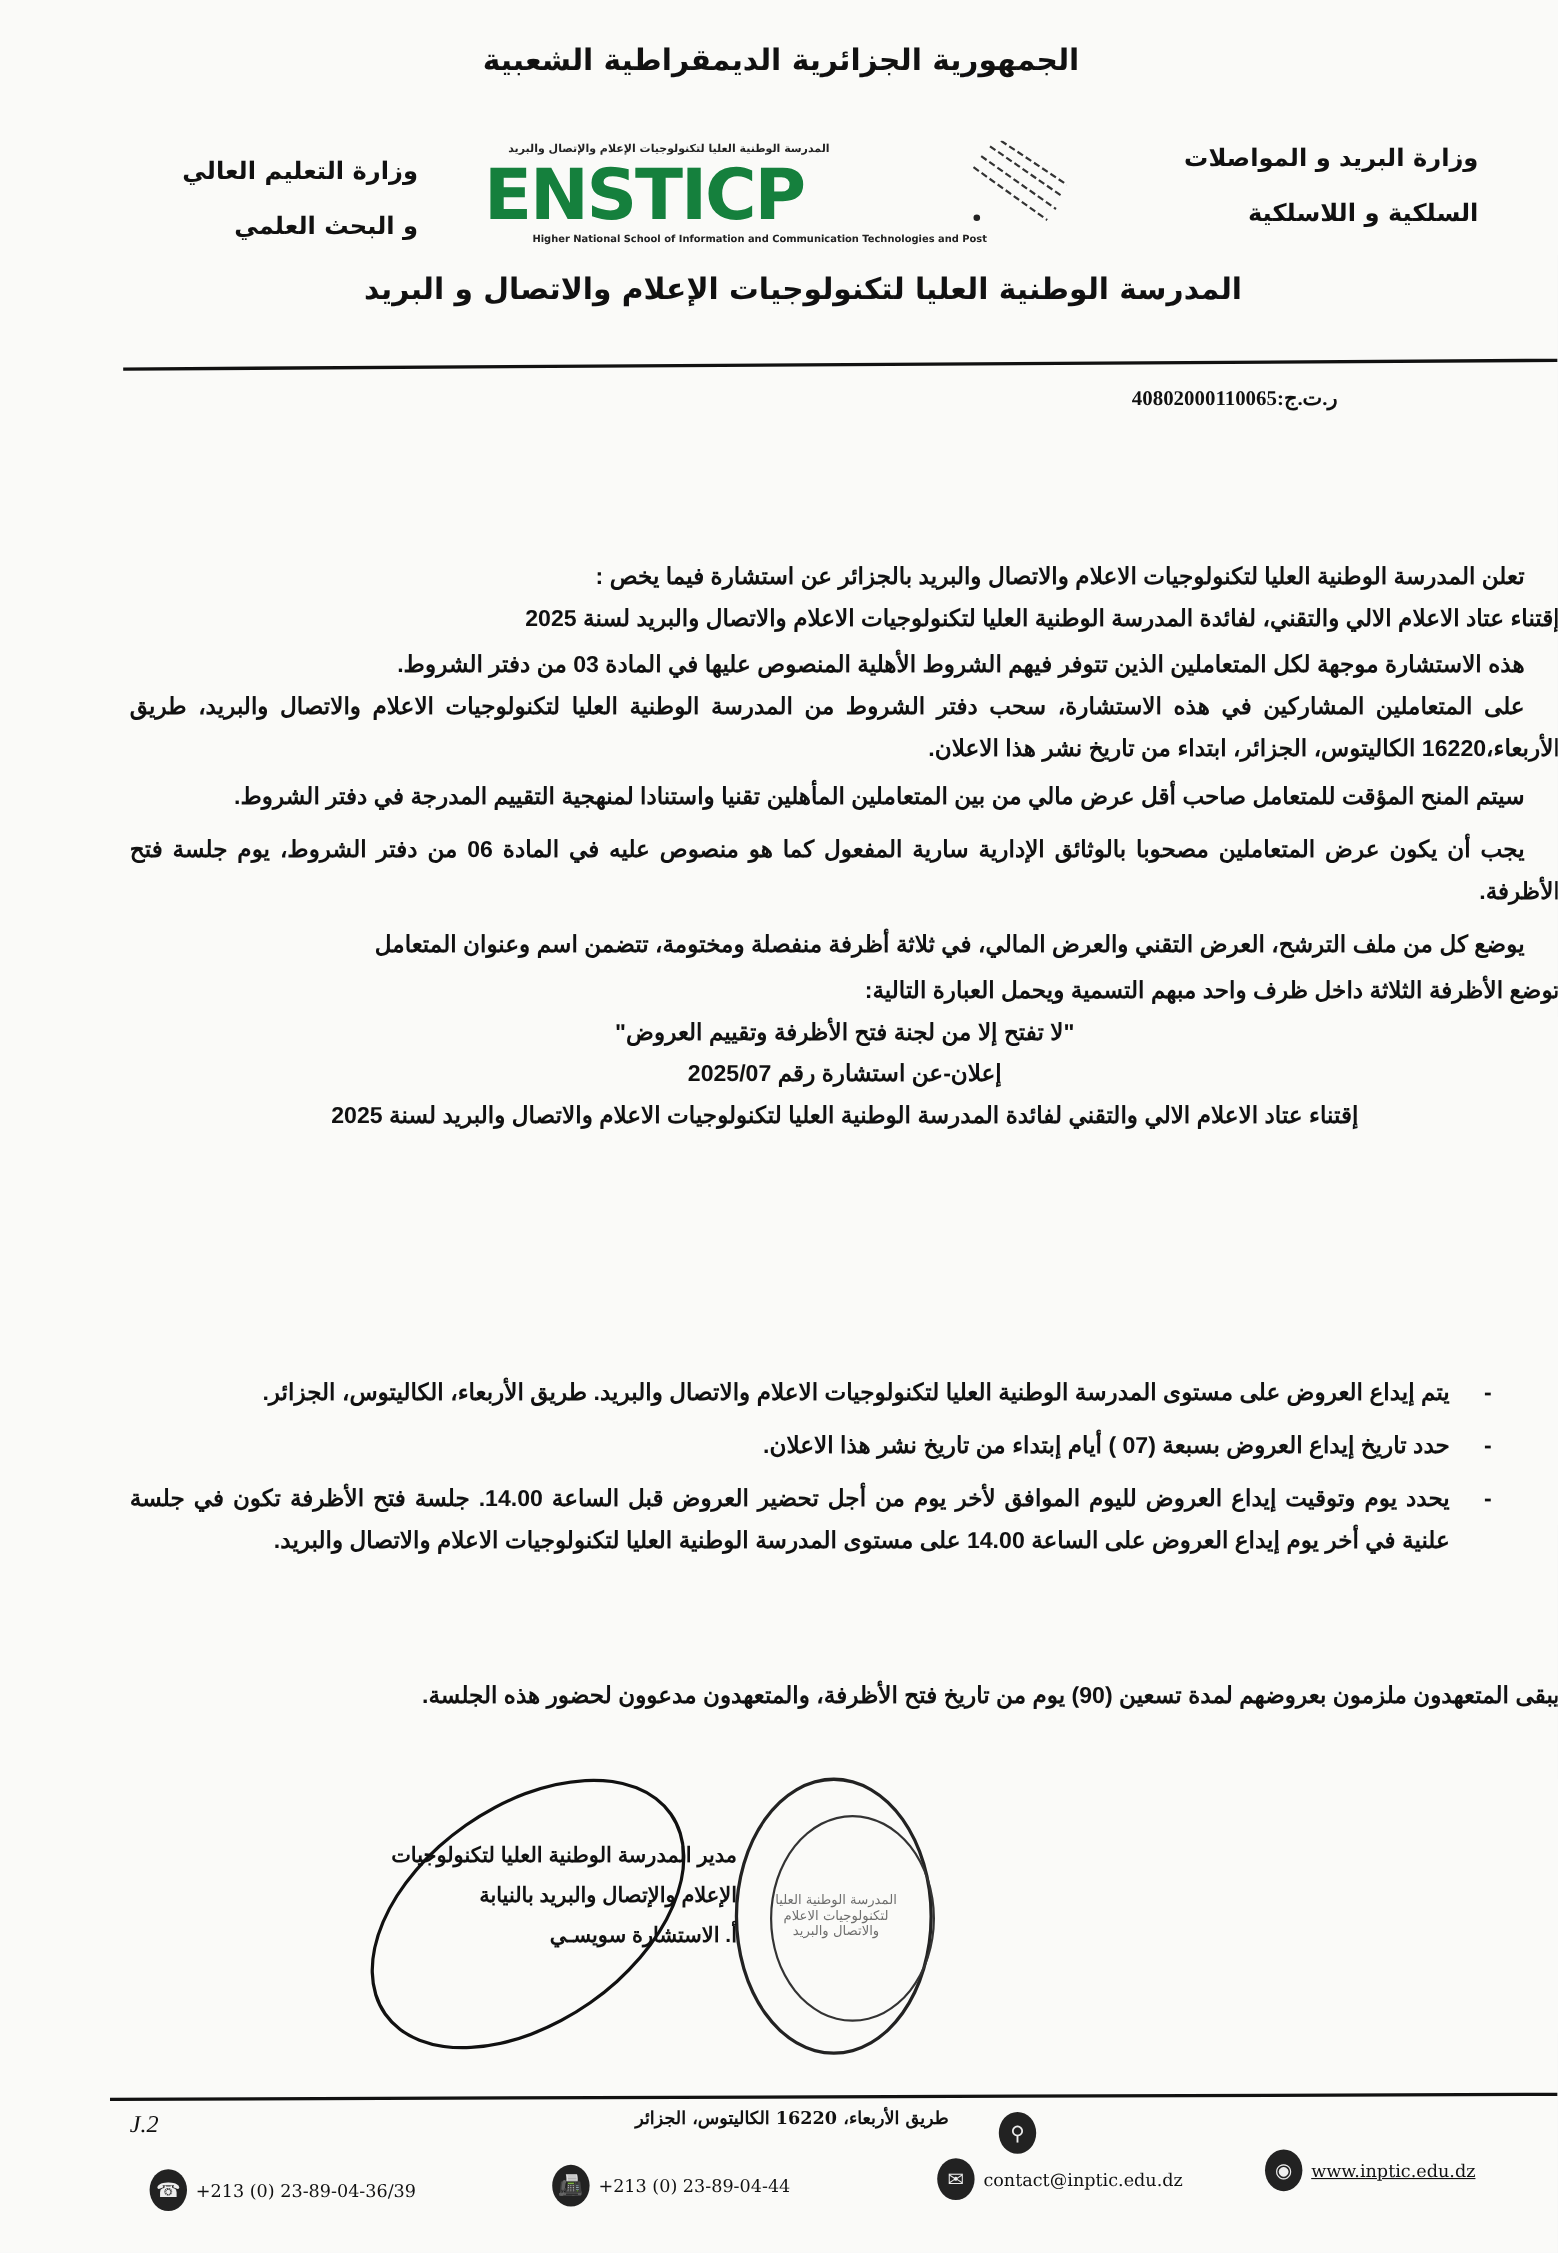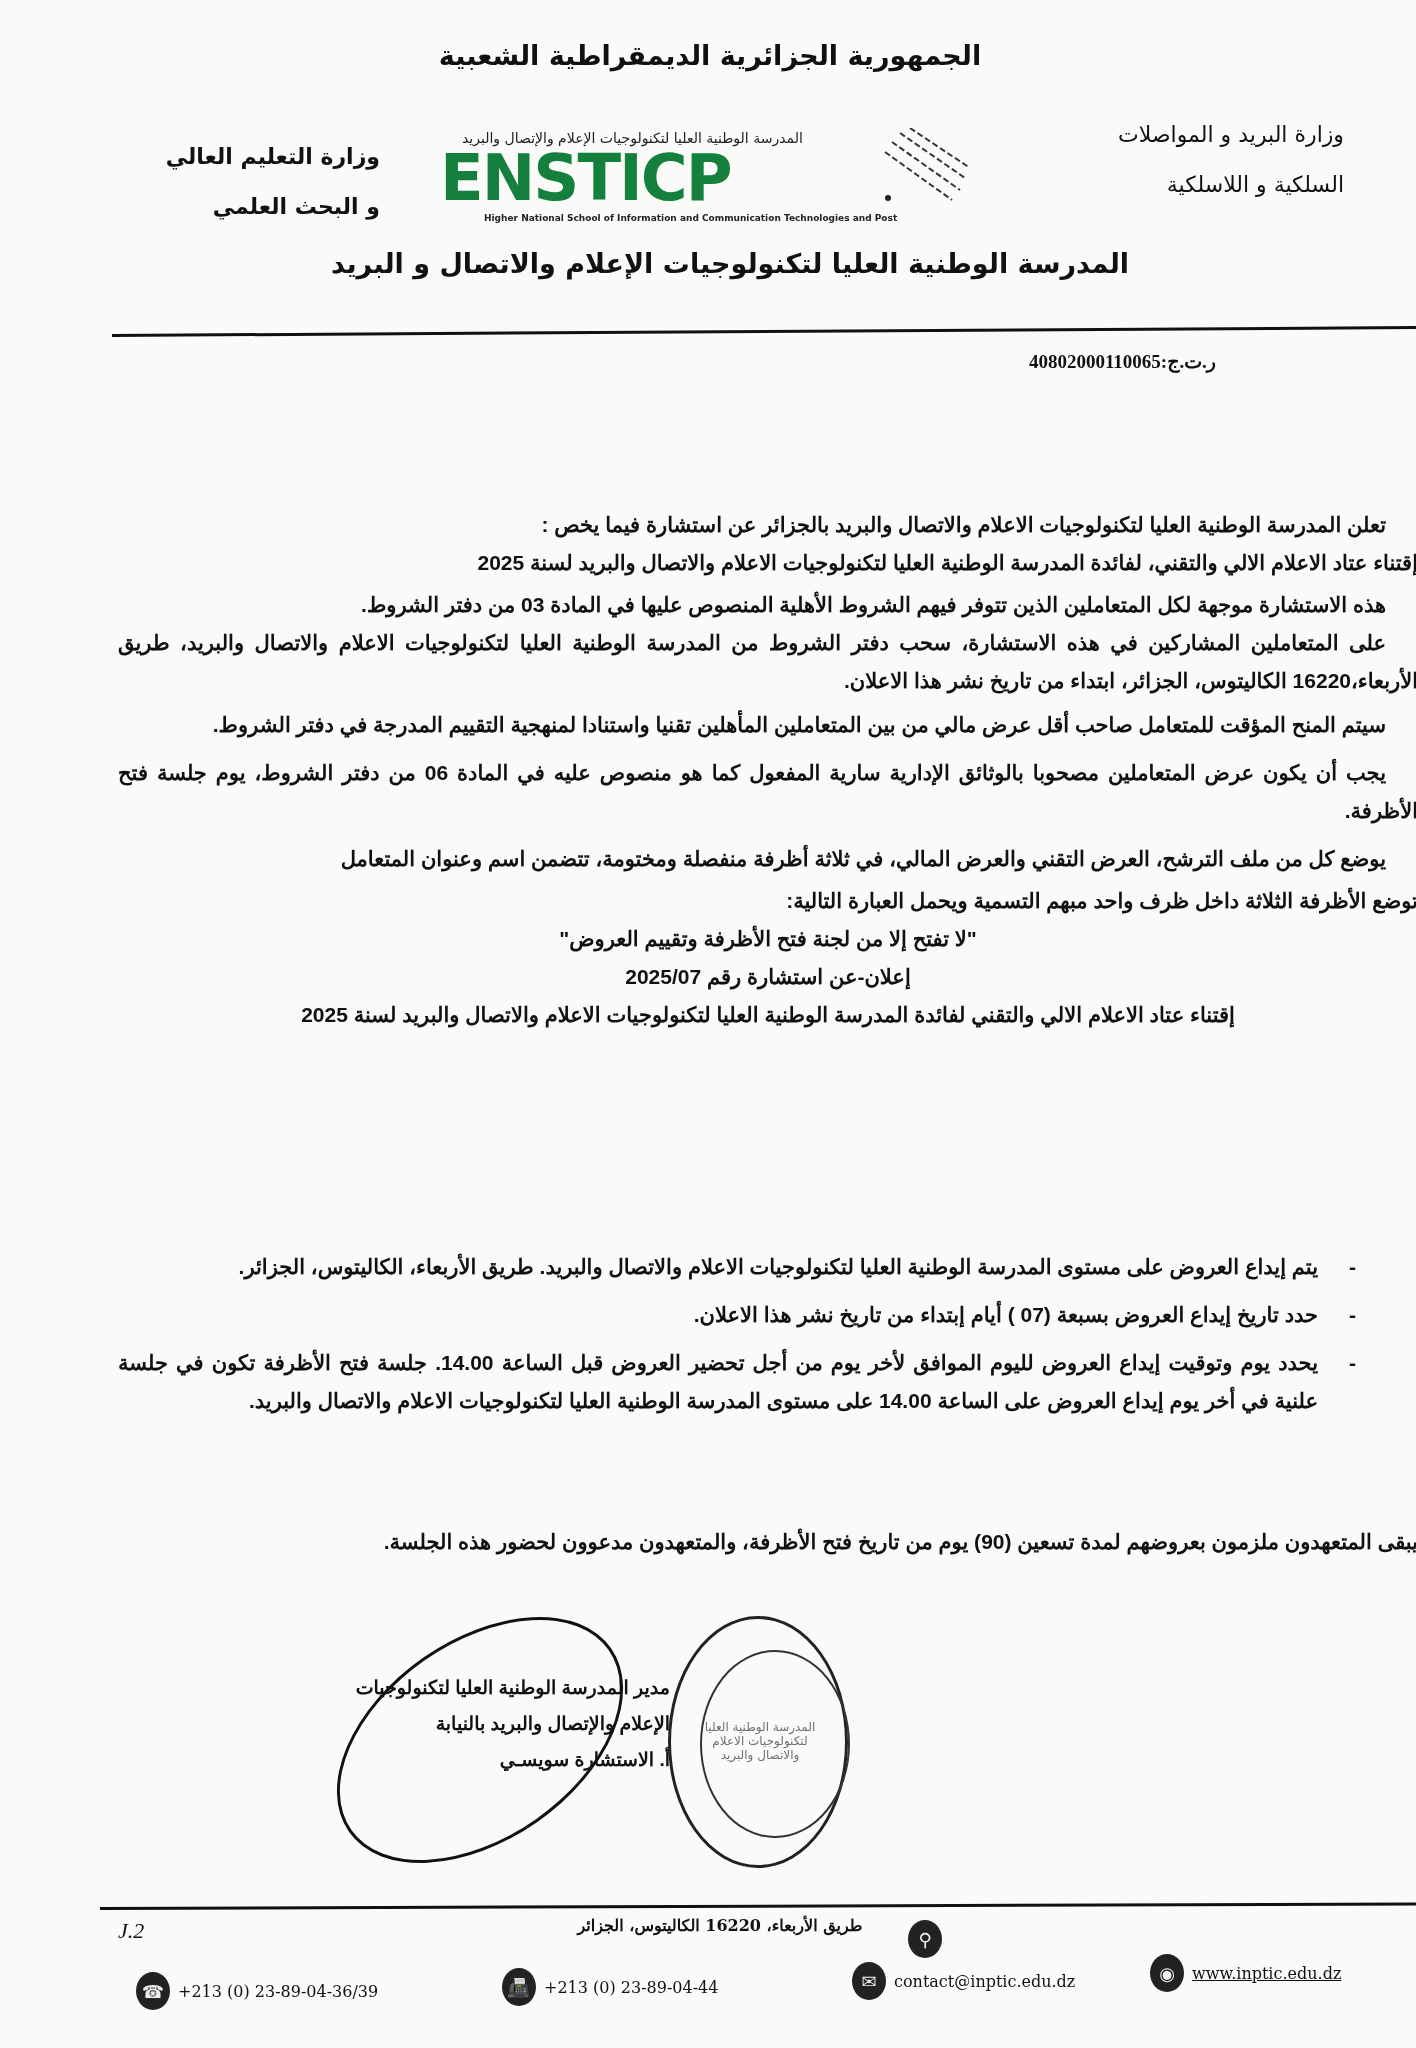--- a/index.html
+++ b/index.html
@@ -9,24 +9,24 @@
       font-family: "DejaVu Sans", "Liberation Sans", sans-serif;
       color: #111;
       overflow: hidden;
     }
     .page { position: absolute; left: 0; top: 0; width: 1416px; height: 2048px; background: #fafaf8; }
     .rtl { direction: rtl; unicode-bidi: embed; }
     .abs { position: absolute; }
 
     
     .republic { left: 360px; top: 40px; width: 700px; text-align: center; font-size: 27px; font-weight: bold; }
-    .ministry-right { right: 72px; top: 110px; width: 300px; text-align: right; font-size: 22px; font-weight: normal; line-height: 50px; }
+    .ministry-right { right: 72px; top: 120px; width: 300px; text-align: right; font-size: 22px; font-weight: bold; line-height: 50px; }
     .ministry-left { left: 140px; top: 132px; width: 240px; text-align: right; font-size: 22px; font-weight: bold; line-height: 50px; }
     .logo { left: 440px; top: 128px; width: 530px; height: 100px; }
-    .logo-arabic { position: absolute; left: 22px; top: 2px; font-size: 14px; font-weight: normal; color: #222; direction: rtl; white-space: nowrap; text-align: center; }
+    .logo-arabic { position: absolute; left: 22px; top: 2px; font-size: 10px; font-weight: bold; color: #222; direction: rtl; white-space: nowrap; text-align: center; }
     .logo-word { position: absolute; left: 0; top: 20px; font-family: "DejaVu Sans", sans-serif; font-size: 64px; font-weight: bold; letter-spacing: -2px; color: #15803d; line-height: 60px; }
     .logo-english { position: absolute; left: 0; top: 85px; font-size: 9px; font-weight: bold; color: #222; white-space: nowrap; padding-left: 44px; }
     .logo-stripes { position: absolute; left: 440px; top: 0; width: 90px; height: 85px; }
     .school-name { left: 300px; top: 248px; width: 860px; text-align: center; font-size: 27px; font-weight: bold; }
     .header-rule { left: 112px; top: 334px; width: 1304px; height: 3px; background: #111; transform: rotate(-0.35deg); transform-origin: left; }
     .reg-number { right: 200px; top: 350px; font-family: "Liberation Serif", serif; font-size: 19px; font-weight: bold; }
     .main-title { left: 380px; top: 390px; width: 800px; text-align: center; font-family: "Liberation Serif", serif; font-size: 44px; font-weight: bold; }
 
     
     .body-text { left: 118px; width: 1300px; font-family: "Liberation Sans", sans-serif; font-size: 21px; font-weight: bold; line-height: 38px; text-align: justify; }

